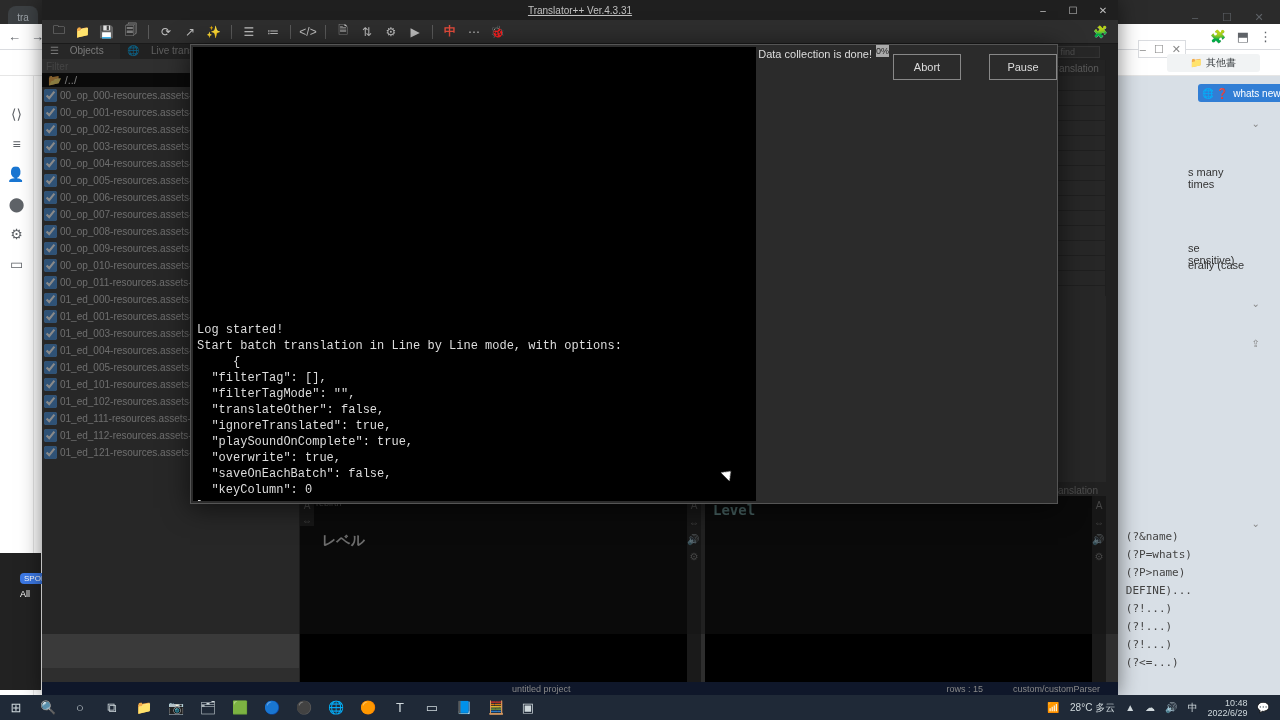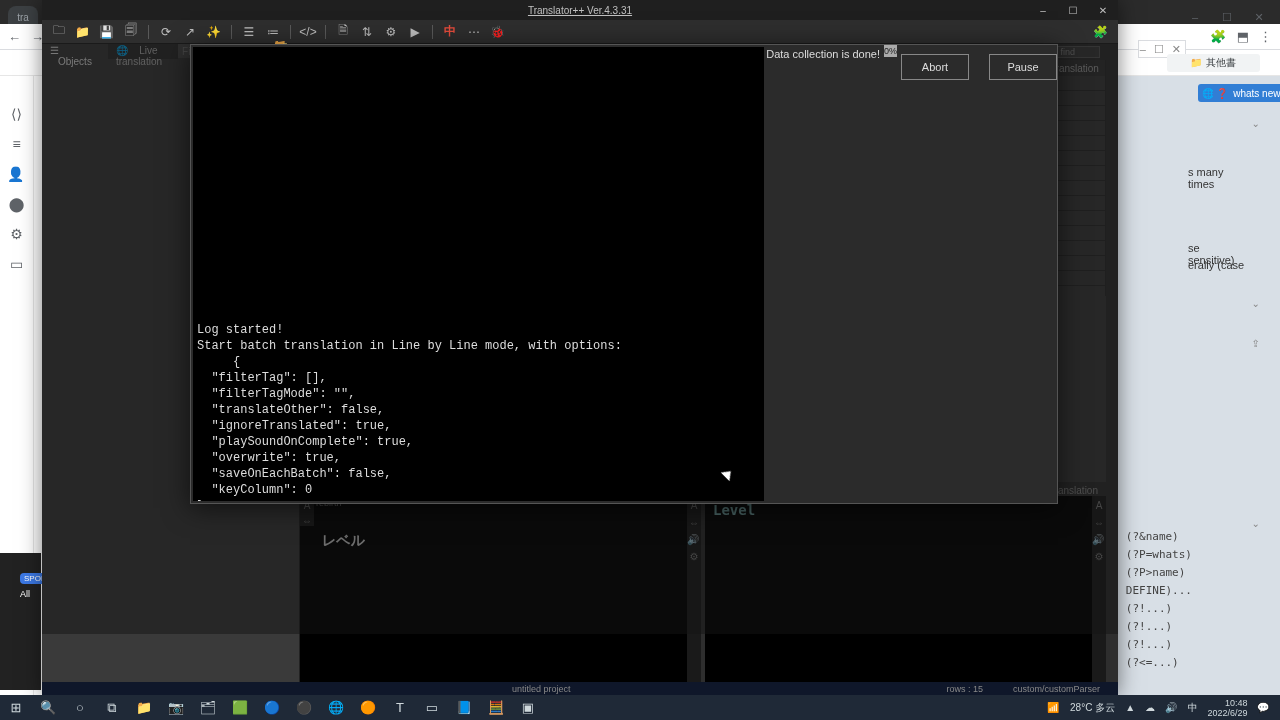--- a/index.html
+++ b/index.html
@@ -36,21 +36,21 @@
 .titlebar { height:20px; background:#1f1f1f; color:#c0c0c0; display:flex; align-items:center; font-size:10px; position:relative; }
 .titlebar-title { position:absolute; left:50%; transform:translateX(-50%);text-decoration:underline; }
 .titlebar-ctrl { margin-left:auto; display:flex; }
 .titlebar-ctrl div { width:30px; height:20px; display:flex; align-items:center; justify-content:center; color:#c0c0c0; }
 .toolbar { height:24px; background:#2e2e2e; display:flex; align-items:center; padding:0 6px; gap:2px; border-bottom:1px solid #1a1a1a;}
 .tbicon { width:22px; height:20px; display:flex; align-items:center; justify-content:center; color:#bdbdbd; font-size:12px; border-radius:3px;}
 .tbicon.red{color:#e74c3c;font-weight:bold;}
 .tb-sep{width:1px;height:14px;background:#595959;margin:0 4px;}
 
 .app-body { flex:1; display:flex; min-height:0; }
-.tree-pane { width:258px; background:#3a3a3a; display:flex; border-right:1px solid #222;}
+.tree-pane { width:258px; background:#3a3a3a; display:flex; flex-direction:column; border-right:1px solid #222;}
 .tree-tabs { height:15px; display:flex; font-size:10px; color:#aaa; background:#2e2e2e;}
 .tree-tabs span{padding:1px 8px;}
 .tree-tabs .act{background:#3a3a3a;color:#ddd;}
 .tree-filter { height:14px; }
 .tree-filter input { width:100%; height:14px; background:#4a4a4a; border:none; color:#aaa; font-size:10px; padding:0 4px;}
 .tree-root { height:14px; background:#000; color:#ddd; font-size:11px; padding:0 6px; display:flex; align-items:center;}
 .tree-scroll { flex:1; overflow-y:auto; overflow-x:hidden;}
 .tree-row { height:17px; display:flex; align-items:center; font-size:10px; color:#c7c7c7; padding:0 0 0 2px;}
 .tree-row input{margin-right:3px;accent-color:#4a90d9;}
 .tree-row .nm{flex:1;white-space:nowrap;overflow:hidden;text-overflow:ellipsis;}
@@ -93,21 +93,21 @@
 
 .statusbar { height:14px; background:#0f172a; color:#888; font-size:9px; display:flex; align-items:center;}
 .statusbar .sections{margin-left:auto;display:flex;gap:30px;padding-right:18px;}
 
 
 .dim{position:absolute;left:0;right:0;top:44px; height:590px;background:rgba(20,20,20,.5);pointer-events:none;}
 .logdlg{position:absolute;left:148px;top:44px;width:868px;height:460px;background:#2b2b2b;border:1px solid #555;display:flex;flex-direction:row;box-shadow:0 4px 25px rgba(0,0,0,.6);}
 .logtext{flex:1;margin:2px;background:#000;color:#ddd;font-family:Consolas,"Courier New",monospace;font-size:12px;line-height:16px;white-space:pre;overflow:hidden;padding:275px 4px 4px 4px;}
 .logstatus{height:18px;color:#ddd;font-size:11px;display:flex;align-items:center;justify-content:center;background:#2b2b2b;}
 .logprog{height:12px;margin:0 4px;background:#aaa;position:relative;font-size:9px;color:#222;display:flex;align-items:center;justify-content:center;}
-.logbtns{height:44px;display:flex;align-items:center;justify-content:center;gap:20px;}
+.logbtns{height:44px;display:flex;align-items:center;justify-content:center;gap:28px;}
 .logbtns button{width:68px;height:26px;background:#2b2b2b;color:#ddd;border:1px solid #888;font-size:11px;cursor:pointer;}
 
 .cursor{position:absolute;left:724px;top:468px;width:12px;height:16px;pointer-events:none;}
 .cursor::before{content:"";position:absolute;border-left:8px solid #fff;border-top:6px solid transparent;border-bottom:6px solid transparent;transform:rotate(-45deg);filter:drop-shadow(0 0 1px #000);}
 
 .bk-right-pill{position:absolute;top:54px;right:20px;font-size:10px;background:#f1f3f4;color:#3c4043;padding:2px 24px;border-radius:3px;}
 .sec-win{position:absolute;right:94px;top:40px;width:48px;height:18px;background:#fff;border:1px solid #dadce0;display:flex;justify-content:flex-end;gap:8px;align-items:center;padding:0 4px;color:#888;font-size:11px;}
 </style>
 </head>
 <body>

